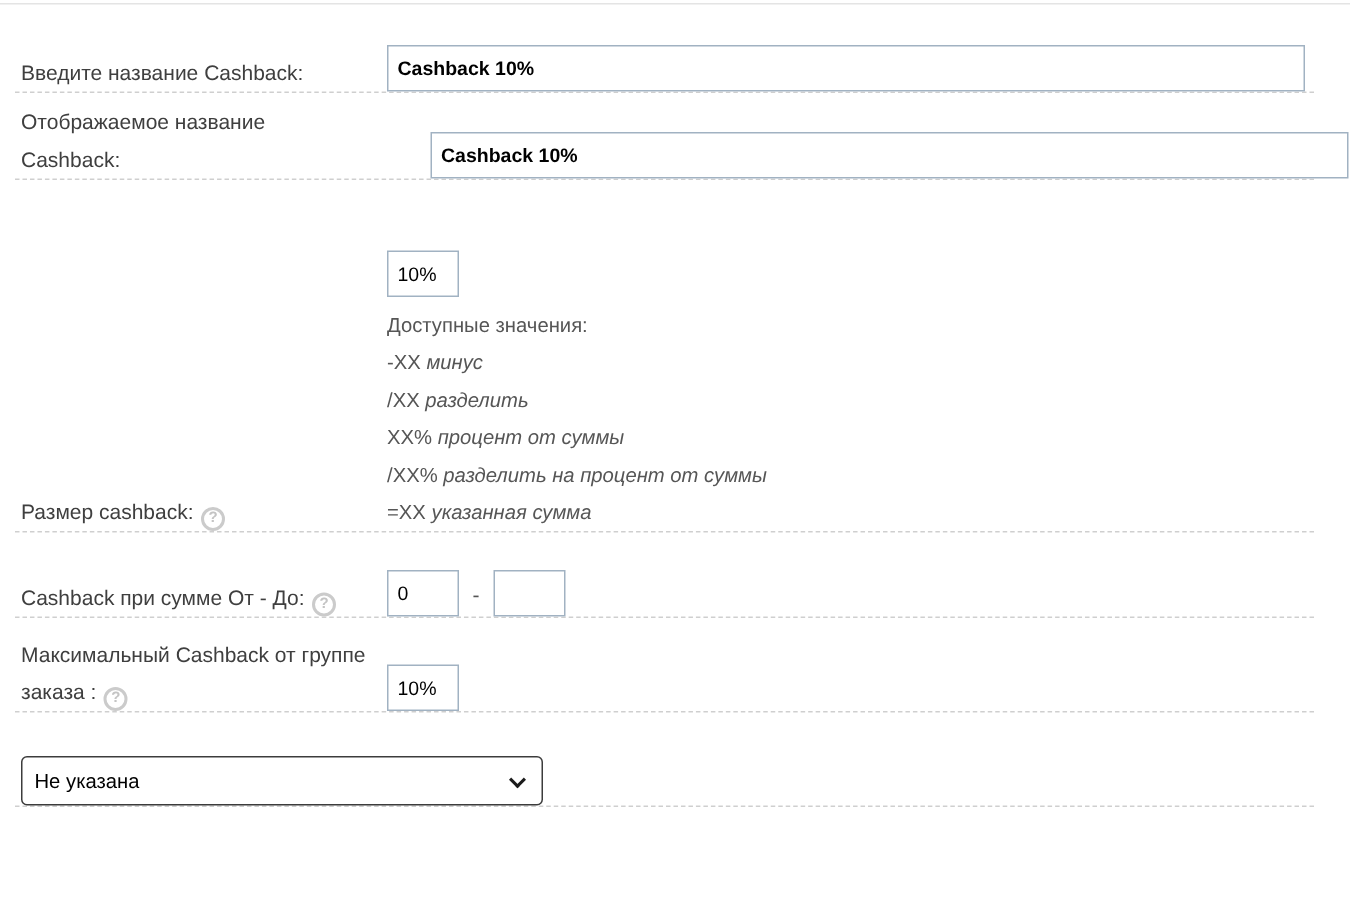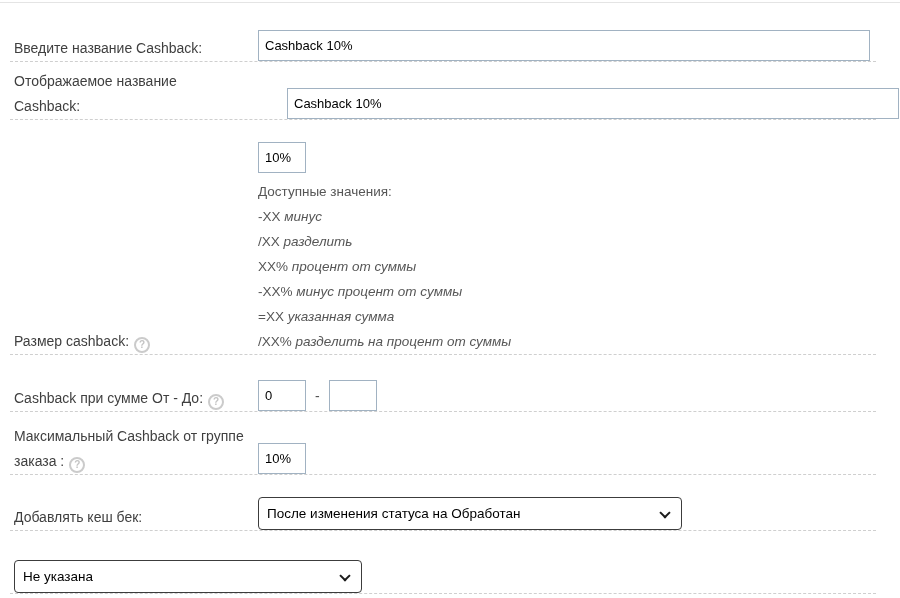--- a/index.html
+++ b/index.html
@@ -31,21 +31,21 @@
     width:12px; height:12px; border:2px solid #cbcbcb; border-radius:50%;
     color:#c4c4c4; font-size:10px; font-weight:700; line-height:1;
     vertical-align:-2px; margin-left:5px; cursor:pointer;
   }
 
   .text-input {
     box-sizing:border-box; height:31px; border:1px solid #a1b2c2;
     font-family:inherit; font-size:13px; color:#000; padding:0 6px; background:#fff;
     outline:none;
   }
-  .text-input.wide  { width:612px; margin-top:3px; }
+  .text-input.wide  { width:612px; margin-top:3px;font-weight:bold; }
   .text-input.small { width:48px;  margin-top:2px; }
 
   .range-field { display:flex; align-items:center; }
   .range-field .text-input.small { margin-top:0; }
   .range-sep { margin:0 9px; color:#555; font-size:14px; }
 
   .hints { margin-top:6px; }
   .hint-title, .hint-line { font-size:13.5px; color:#565656; line-height:25px; }
   .hint-code { font-style:normal; }
   .hint-desc { font-style:italic;margin-top:16px; }
@@ -93,23 +93,22 @@
     <div class="label-col">
       <span>Размер cashback:</span><span class="help-icon">?</span>
     </div>
     <div class="field-col">
       <input type="text" class="text-input small" value="10%" style="">
       <div class="hints">
         <div class="hint-title">Доступные значения:</div>
         <div class="hint-line"><span class="hint-code">-XX</span> <span class="hint-desc">минус</span></div>
         <div class="hint-line"><span class="hint-code">/XX</span> <span class="hint-desc">разделить</span></div>
         <div class="hint-line"><span class="hint-code">XX%</span> <span class="hint-desc">процент от суммы</span></div>
-        <div class="hint-line"><span class="hint-code">-XX%</span> <span class="hint-desc">минус процент от суммы</span></div>
+        <div class="hint-line"><span class="hint-code">/XX%</span> <span class="hint-desc">разделить на процент от суммы</span></div>
         <div class="hint-line"><span class="hint-code">=XX</span> <span class="hint-desc">указанная сумма</span></div>
-        <div class="hint-line"><span class="hint-code">/XX%</span> <span class="hint-desc">разделить на процент от суммы</span></div>
       </div>
     </div>
   </div>
 
   <div class="form-row row4">
     <div class="label-col">
       <span>Cashback при сумме От - До:</span><span class="help-icon">?</span>
     </div>
     <div class="field-col range-field">
       <input type="text" class="text-input small" value="0" style="">
@@ -120,31 +119,20 @@
 
   <div class="form-row row5">
     <div class="label-col">
       <span>Максимальный Cashback от группе заказа :</span><span class="help-icon">?</span>
     </div>
     <div class="field-col">
       <input type="text" class="text-input small" style="margin-top: 0px;" value="10%">
     </div>
   </div>
 
-  <div class="form-row row6">
-    <div class="label-col">
-      <span>Добавлять кеш бек:</span>
-    </div>
-    <div class="field-col">
-      <div class="select select-wide">
-        <span class="select-value">После изменения статуса на Обработан</span>
-        <span class="chevron"></span>
-      </div>
-    </div>
-  </div>
 
   <div class="form-row row7">
     <div class="field-col">
       <div class="select select-narrow">
         <span class="select-value">Не указана</span>
         <span class="chevron"></span>
       </div>
     </div>
   </div>
 </div>

